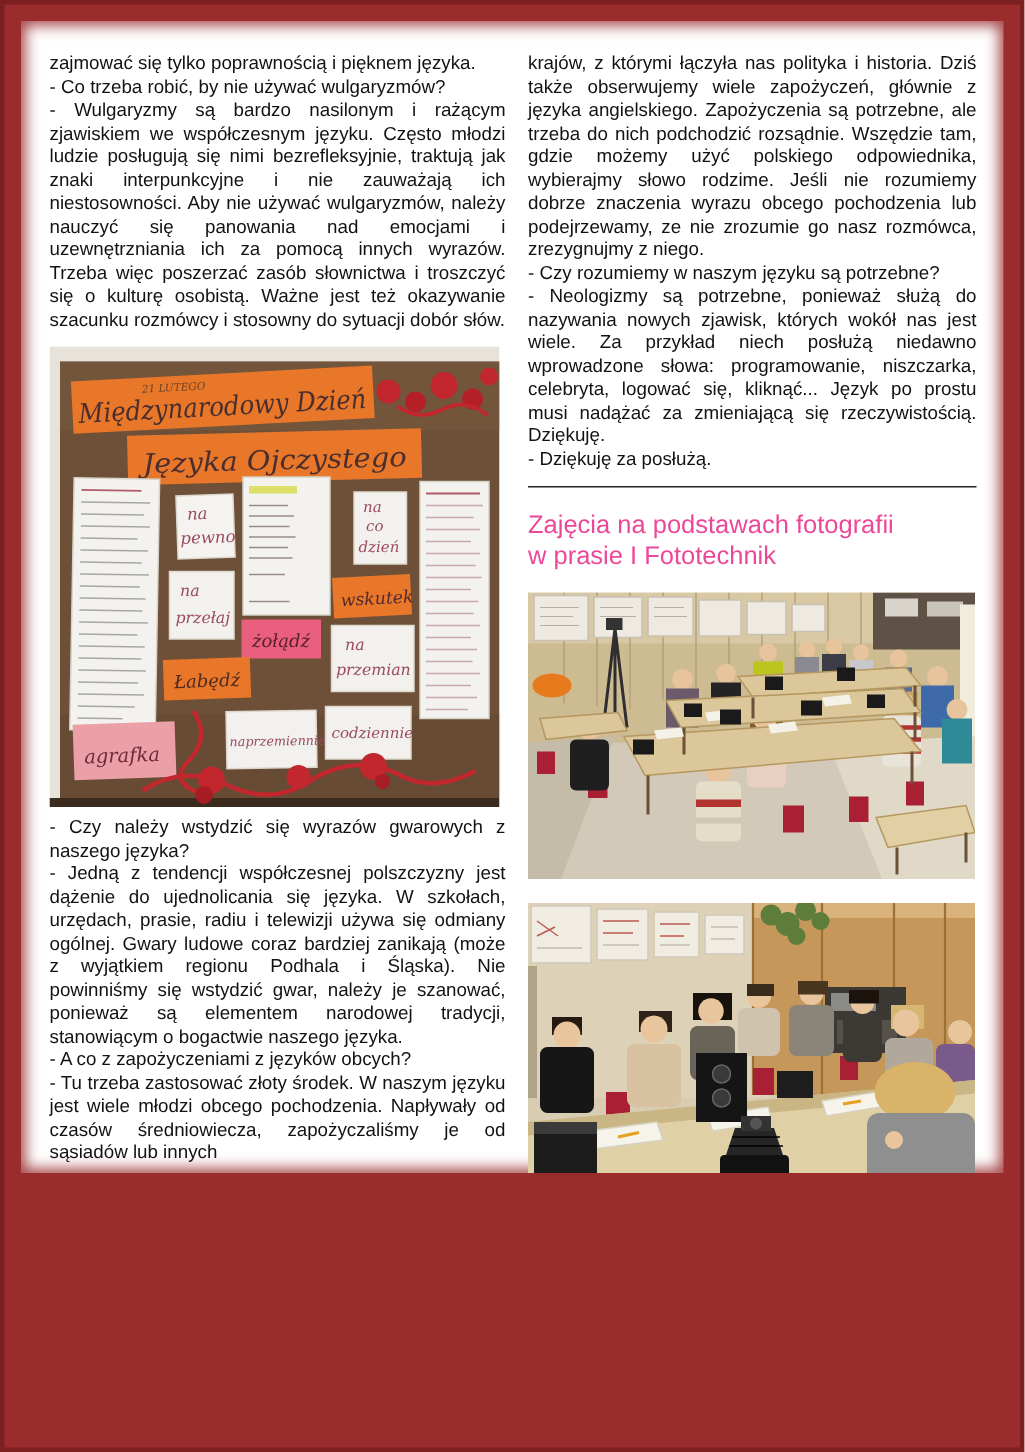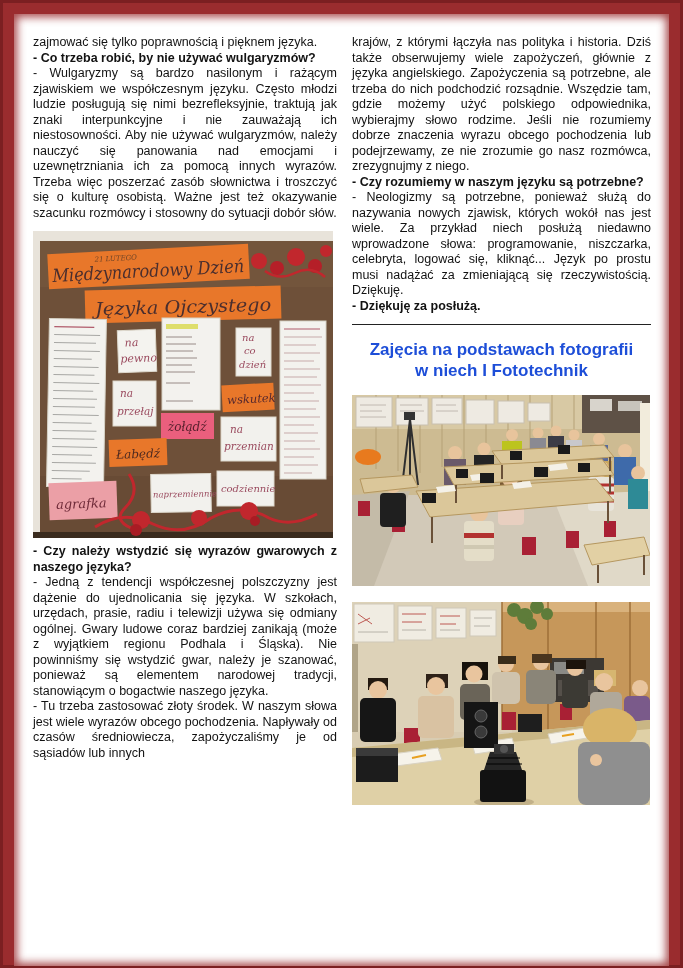--- a/index.html
+++ b/index.html
@@ -1,39 +1,39 @@
 <!DOCTYPE html>
 <html lang="pl"><head>
 <meta charset="utf-8">
 <style>
   html,body{margin:0;padding:0;background:#ffffff;}
   .page{
     width:683px;height:968px;box-sizing:border-box;position:relative;
     background:#9a2c2e;border:3px solid #7b1f21;padding:11px;
   }
   .paper{
-    width:655px;height:952px;box-sizing:border-box;background:#ffffff;
+    width:655px;height:768px;box-sizing:border-box;background:#ffffff;
     box-shadow:inset 0 0 9px 3px rgba(150,40,42,.85);
     display:flex;gap:15px;padding:21px 0 0 19px;overflow:hidden;
   }
   .col{font-family:"Liberation Sans",sans-serif;font-size:12.5px;line-height:15.5px;
        color:#121212;text-align:justify;}
   .col-left{width:304px;flex:none;}
   .col-right{width:299px;flex:none;}
   .col p{margin:0;}
   .sp{margin-top:15.5px;}
-  .qhead{font-weight:bold;}
+  .qhead{font-weight:normal;}
   figure{margin:0;padding:0;}
   .board-fig{margin:10px 0 6px 0;width:300px;height:307px;}
   .board-fig svg,.photo-fig svg{display:block;}
   .after-board{margin-top:15px;}
   .divider{border:none;border-top:1px solid #222;margin:10px 0 0 0;width:100%;}
   .section-heading{
-    margin-top:14px;font-weight:bold;font-size:17px;line-height:21px;
-    text-align:center;color:#1d4ed8;
+    margin-top:14px;font-weight:normal;font-size:17px;line-height:21px;
+    color:#ec4899;
   }
   .photo1-fig{margin:14px 0 0 0;width:298px;height:191px;}
   .photo2-fig{margin:16px 0 0 0;width:298px;height:203px;}
   .hand{font-family:"DejaVu Serif",serif;font-style:italic;}
 </style>
 </head>
 <body>
 
 <div class="page">
   <div class="paper">
@@ -141,36 +141,37 @@
             <circle cx="166" cy="287" r="8" fill="#c1272d"></circle>
             <circle cx="216" cy="280" r="9" fill="#c1272d"></circle>
               <circle cx="222" cy="290" r="5" fill="#a81c24"></circle>
           </g>
         </svg>
       </figure>
 
       <p class="qhead after-board">- Czy należy wstydzić się wyrazów gwarowych z naszego języka?</p>
       <p>- Jedną z tendencji współczesnej polszczyzny jest dążenie do ujednolicania się języka. W szkołach, urzędach, prasie, radiu i telewizji używa się odmiany ogólnej. Gwary ludowe coraz bardziej zanikają (może z wyjątkiem regionu Podhala i Śląska). Nie powinniśmy się wstydzić gwar, należy je szanować, ponieważ są elementem narodowej tradycji, stanowiącym o bogactwie naszego języka.</p>
 
-      <p>- Tu trzeba zastosować złoty środek. W naszym słowa jest wiele wyrazów obcego pochodzenia. Napływały od czasów średniowiecza, zapożyczaliśmy je od sąsiadów lub innych</p>
+      <p class="qhead sp">- A co z zapożyczeniami z języków obcych?</p>
+      <p>- Tu trzeba zastosować złoty środek. W naszym języku jest wiele młodzi obcego pochodzenia. Napływały od czasów średniowiecza, zapożyczaliśmy je od sąsiadów lub innych</p>
     </div>
 
     <div class="col col-right">
       <p>krajów, z którymi łączyła nas polityka i historia. Dziś także obserwujemy wiele zapożyczeń, głównie z języka angielskiego. Zapożyczenia są potrzebne, ale trzeba do nich podchodzić rozsądnie. Wszędzie tam, gdzie możemy użyć polskiego odpowiednika, wybierajmy słowo rodzime. Jeśli nie rozumiemy dobrze znaczenia wyrazu obcego pochodzenia lub podejrzewamy, ze nie zrozumie go nasz rozmówca, zrezygnujmy z niego.</p>
 
       <p class="qhead sp">- Czy rozumiemy w naszym języku są potrzebne?</p>
       <p>- Neologizmy są potrzebne, ponieważ służą do nazywania nowych zjawisk, których wokół nas jest wiele. Za przykład niech posłużą niedawno wprowadzone słowa: programowanie, niszczarka, celebryta, logować się, kliknąć... Język po prostu musi nadążać za zmieniającą się rzeczywistością. Dziękuję.</p>
 
       <p class="qhead sp">- Dziękuję za posłużą.</p>
 
       <hr class="divider">
 
       <div class="section-heading">
         <div>Zajęcia na podstawach fotografii</div>
-        <div>w niech I Fototechnik</div>
+        <div>w prasie I Fototechnik</div>
       </div>
 
       <figure class="photo-fig photo1-fig">
         <svg width="298" height="191" viewBox="0 0 298 191">
           <rect width="298" height="110" fill="#cdbb92"></rect>
           <rect width="298" height="34" fill="#d8c9a4"></rect>
           <path d="M24 0V74M46 0V76M68 0V78M90 0V72M112 0V68M134 0V64M156 0V60M178 0V56M200 0V52M222 0V48" stroke="#b5a176" stroke-width="1"></path>
           <g>
             <rect x="4" y="2" width="36" height="30" fill="#eeeae2" stroke="#c8c0b0"></rect>
             <rect x="44" y="3" width="32" height="27" fill="#eeeae2" stroke="#c8c0b0"></rect>

